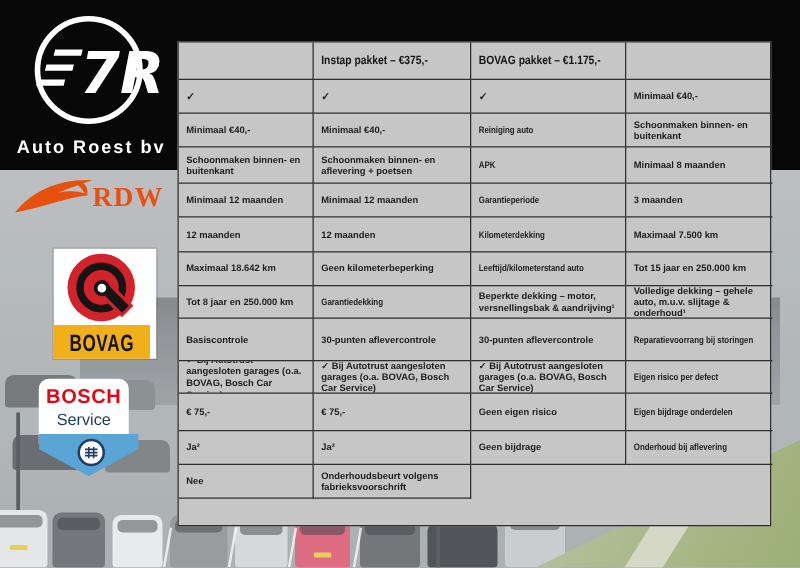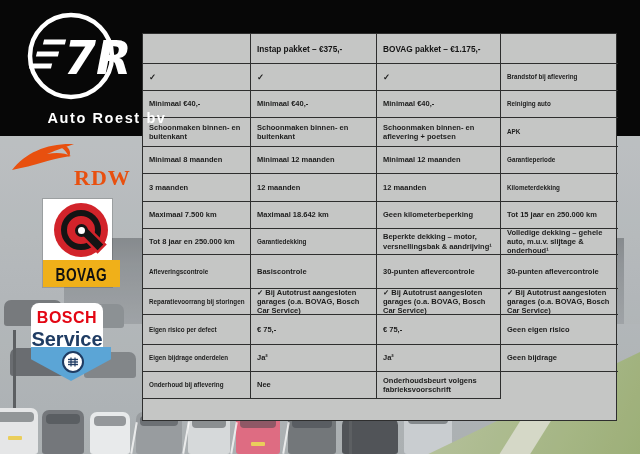--- a/index.html
+++ b/index.html
@@ -29,45 +29,45 @@
     clip-path:polygon(16% 100%,100% 0,100% 100%);}
   .path{left:520px;top:360px;width:26px;height:130px;background:#cdd1bd;transform:rotate(32deg);}
   .pole{background:#3d4144;}
   .wash{position:absolute;inset:0;background:rgba(255,255,255,.16);}
   
   #band{position:absolute;left:0;top:0;width:640px;height:136px;background:#070707;z-index:1;}
   
   #brand{position:absolute;left:0;top:0;width:142px;height:454px;z-index:3;}
   #ar-logo{position:absolute;left:14px;top:8px;}
   #ar-name{position:absolute;left:0;top:110px;width:146px;text-align:center;color:#fff;
-    font-weight:bold;font-size:14.5px;letter-spacing:1.6px;margin-left:34px;}
+    font-weight:bold;font-size:14.5px;letter-spacing:1.6px;}
   #rdw{position:absolute;left:10px;top:138px;width:128px;height:42px;}
   #rdw svg{position:absolute;left:0;top:2px;}
   #rdw .rdw-text{position:absolute;left:64px;top:7px;color:#e8500f;
-    font-family:"Liberation Serif", serif;font-weight:bold;font-size:22px;letter-spacing:1px;margin-top:20px;}
-  
-  #bovag{position:absolute;left:43px;top:199px;width:69px;height:88px;background:#fff;
+    font-family:"Liberation Serif", serif;font-weight:bold;font-size:22px;letter-spacing:1px;}
+  
+  #bovag{position:absolute;left:43px;top:199px;width:82px;height:88px;background:#fff;
     box-shadow:0 0 0 1px rgba(0,0,0,.15);}
   .bovag-top{position:relative;height:61px;}
   .bovag-disc{position:absolute;left:11px;top:4px;width:54px;height:54px;border-radius:50%;background:#d2232a;}
   .bovag-ring{position:absolute;inset:7px;border:6px solid #141414;border-radius:50%;}
   .bovag-stem{position:absolute;left:24px;top:26px;width:8px;height:26px;background:#141414;
     box-shadow:0 0 0 2.5px #d2232a;transform:rotate(-45deg);transform-origin:top center;}
   .bovag-hub{position:absolute;left:21px;top:21px;width:7px;height:7px;border-radius:50%;
     background:#fff;border:3px solid #141414;}
   .bovag-band{position:absolute;left:0;bottom:0;width:77px;height:27px;background:#f0b019;
     display:flex;align-items:center;justify-content:center;}
   .bovag-band span{color:#111;font-weight:bold;font-size:14px;letter-spacing:.5px;
     transform:scaleY(1.35) scaleX(.98);display:inline-block;}
   
   #bosch{position:absolute;left:31px;top:303px;width:80px;height:84px;}
   .bosch-white{position:absolute;left:0;top:0;width:72px;height:52px;background:#fff;border-radius:8px 8px 0 0;
     text-align:center;}
   .bosch-red{color:#e30613;font-weight:bold;font-size:16px;letter-spacing:.5px;margin-top:6px;}
-  .bosch-blue{color:#1f3c63;font-weight:bold;font-size:20px;margin-top:1px;}
+  .bosch-blue{color:#1f3c63;font-weight:normal;font-size:13px;margin-top:1px;}
   .bosch-chev{position:absolute;left:0;top:44px;width:80px;height:34px;background:#5ba5d6;
     clip-path:polygon(0 0,100% 0,100% 36%,50% 100%,0 36%);}
   .bosch-emblem{position:absolute;left:31px;top:48px;width:18px;height:18px;background:#fff;
     border:2px solid #1f3c63;border-radius:50%;display:flex;align-items:center;justify-content:center;}
   
   #table{position:absolute;left:142px;top:33px;width:475px;height:388px;z-index:2;
     display:grid;grid-template-columns:108px 126px 124px 117px;
     grid-template-rows:30px 27px 27px 29px 27px 28px 27px 26px 34px 26px 30px 27px 27px 23px;
     background:#c5c6c5;border:1px solid #2e2e2e;box-sizing:border-box;}
   .cell{border-right:1px solid #2e2e2e;border-bottom:1px solid #2e2e2e;
@@ -199,23 +199,20 @@
   <div class="cell check-cell">
       <span>✓</span>
     </div>
   <div class="cell check-cell">
       <span>✓</span>
     </div>
   <div class="cell check-cell">
       <span>✓</span>
     </div>
 
-  <div class="cell label">
-      <span>Brandstof bij aflevering</span>
-    </div>
   <div class="cell">
       <span>Minimaal €40,-</span>
     </div>
   <div class="cell">
       <span>Minimaal €40,-</span>
     </div>
   <div class="cell">
       <span>Minimaal €40,-</span>
     </div>
 
@@ -264,40 +261,40 @@
   <div class="cell">
       <span>Maximaal 7.500 km</span>
     </div>
   <div class="cell">
       <span>Maximaal 18.642 km</span>
     </div>
   <div class="cell">
       <span>Geen kilometerbeperking</span>
     </div>
 
+  <div class="cell label">
+      <span>Leeftijd/kilometerstand auto</span>
+    </div>
   <div class="cell">
       <span>Tot 15 jaar en 250.000 km</span>
     </div>
   <div class="cell">
       <span>Tot 8 jaar en 250.000 km</span>
     </div>
 
   <div class="cell label">
       <span>Garantiedekking</span>
     </div>
   <div class="cell">
       <span>Beperkte dekking – motor, versnellingsbak &amp; aandrijving¹</span>
     </div>
   <div class="cell">
       <span>Volledige dekking – gehele auto, m.u.v. slijtage &amp; onderhoud¹</span>
     </div>
 
-  <div class="cell label">
-      <span>Afleveringscontrole</span>
-    </div>
   <div class="cell">
       <span>Basiscontrole</span>
     </div>
   <div class="cell">
       <span>30-punten aflevercontrole</span>
     </div>
   <div class="cell">
       <span>30-punten aflevercontrole</span>
     </div>
 

